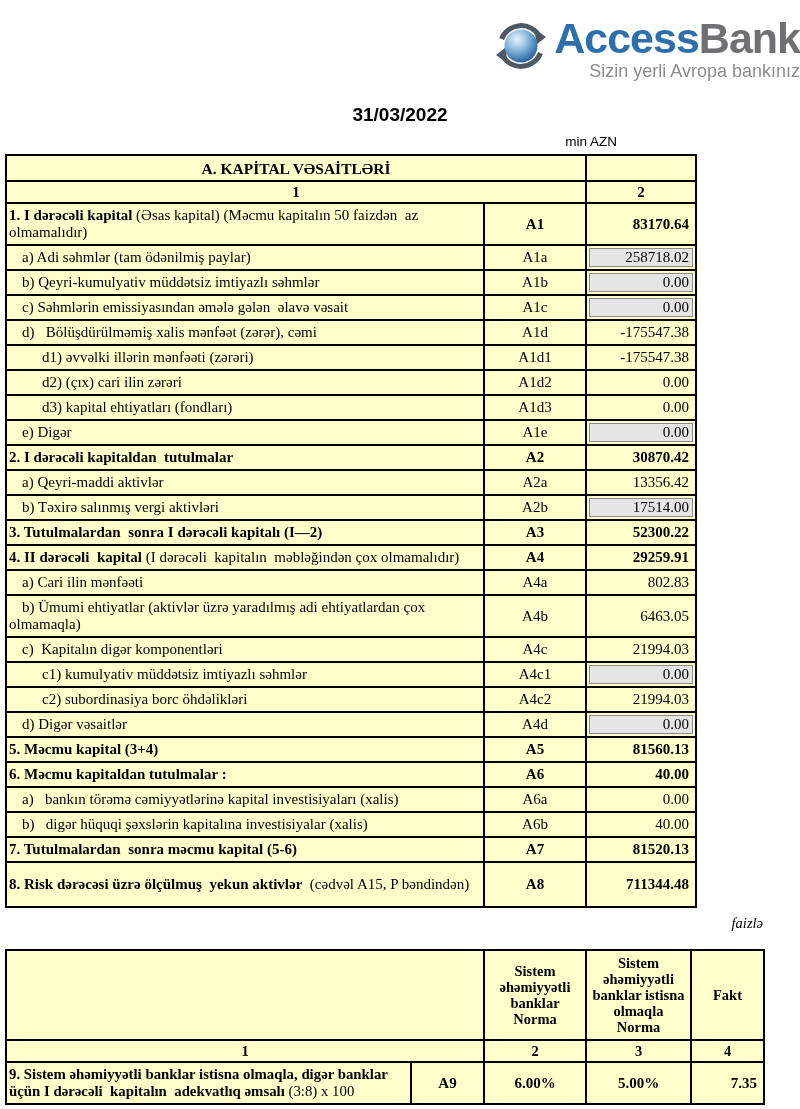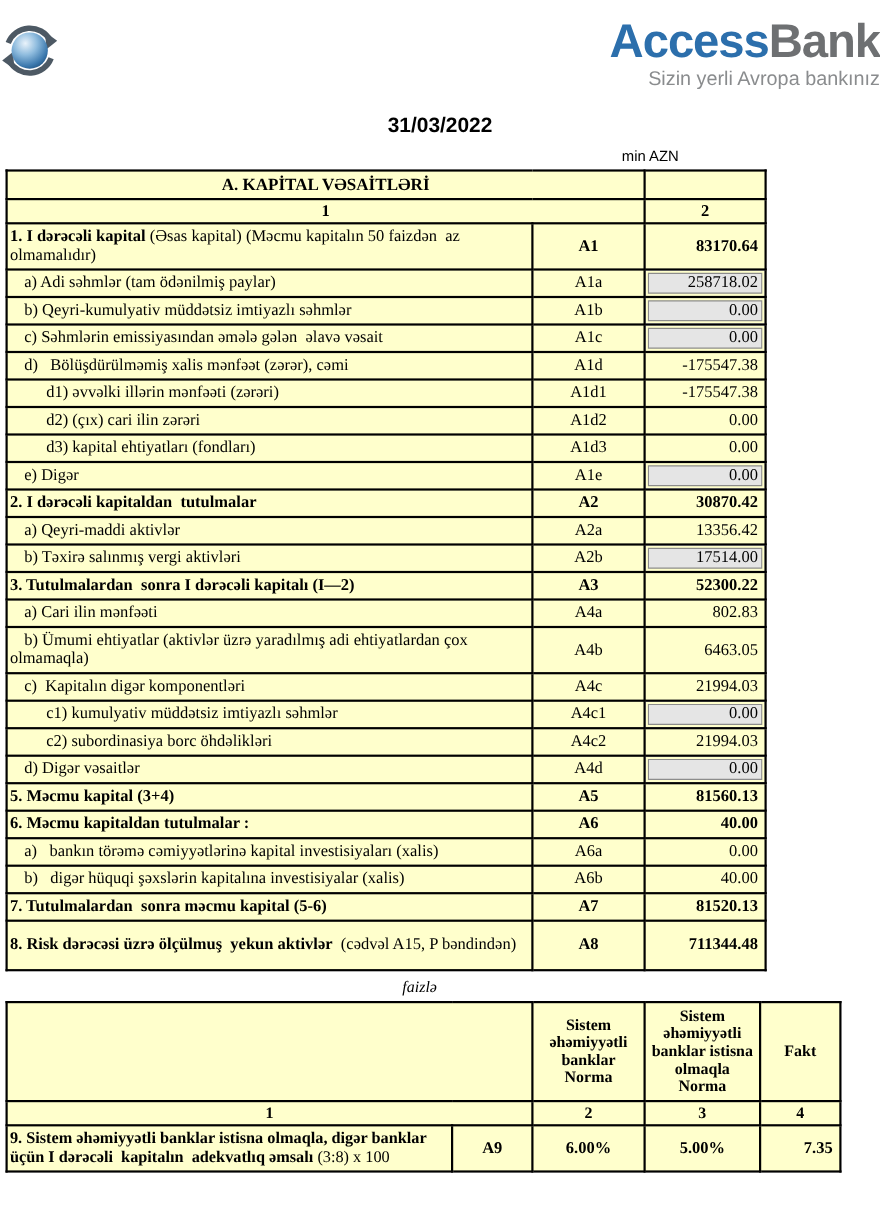--- a/index.html
+++ b/index.html
@@ -5,21 +5,21 @@
   html,body { margin:0; padding:0; background:#fff; }
   body {
     width:800px; height:1109px;
     font-family:"Liberation Serif", serif;
     color:#000;
     position:relative;
     overflow:hidden;
   }
 
   
-  .logo-row { display:flex; justify-content:space-between; align-items:flex-start; padding-top:16px; }
+  .logo-row { display:flex; justify-content:flex-end; align-items:flex-start; padding-top:16px; }
   .logo-icon { margin-right:6px; margin-top:2px; }
   .logo-textblock { display:flex; flex-direction:column; }
   .brand { font-family:"Liberation Sans", sans-serif; font-size:43px; font-weight:600; letter-spacing:-1px; line-height:44px; }
   .brand .access { color:#2C6FAC; }
   .brand .bank  { color:#6E7072; }
   .tagline { font-family:"Liberation Sans", sans-serif; font-size:18px; color:#8A8C8E; text-align:right; margin-top:1px; }
 
   .report-date { text-align:center; font-family:"Liberation Sans", sans-serif; font-weight:600; font-size:19px; margin-top:22px; }
   .unit-label  { text-align:right; font-family:"Liberation Sans", sans-serif; font-size:13.5px; margin-top:8px; margin-right:183px; margin-bottom:5px; }
 
@@ -34,21 +34,21 @@
 
   td.lbl { text-align:left; white-space:pre-wrap; padding-left:2px; }
   td.lbl.ind1 { text-indent:13px; }
   td.lbl.ind2 { text-indent:33px; }
   td.code { text-align:center; }
   td.val  { text-align:right; padding-right:6px; }
   .b { font-weight:bold; }
   td.white { background:#e5e5e5; box-shadow: inset 0 0 0 2px #FFFFCC, inset 0 0 0 3px #8C8C8C; margin-left: 20px; }
   tr.tall td { padding-top:13px; padding-bottom:13px; }
 
-  .faizle { width:763px; text-align:center; font-style:italic; font-size:14.5px; margin-top:7px; margin-bottom:3px; }
+  .faizle { width:763px; text-align:right; font-style:italic; font-size:14.5px; margin-top:7px; margin-bottom:17px; }
 
   .adq { width:758px; margin-left:5px; }
   .adq thead th { font-weight:bold; text-align:center; white-space:pre-line; font-size:14.5px; line-height:16px; padding:4px 3px; }
   .adq .num-row th { padding:2px 3px; }
   .adq td.lbl { font-size:14.8px; }
   .adq td.ctr { text-align:center; font-weight:bold; }
 </style>
 </head>
 <body>
 
@@ -156,20 +156,25 @@
           <td class="lbl ind1"><span>b) Təxirə salınmış vergi aktivləri</span></td>
           <td class="code">A2b</td>
           <td class="val white">17514.00</td>
         </tr>
         <tr>
           <td class="lbl ind0"><span class="b">3. Tutulmalardan  sonra I dərəcəli kapitalı (I—2)</span></td>
           <td class="code b">A3</td>
           <td class="val b">52300.22</td>
         </tr>
         <tr>
+          <td class="lbl ind0"><span class="b">4. II dərəcəli  kapital</span><span> (I dərəcəli  kapitalın  məbləğindən çox olmamalıdır)</span></td>
+          <td class="code b">A4</td>
+          <td class="val b">29259.91</td>
+        </tr>
+        <tr>
           <td class="lbl ind1"><span>a) Cari ilin mənfəəti</span></td>
           <td class="code">A4a</td>
           <td class="val">802.83</td>
         </tr>
         <tr>
           <td class="lbl ind1"><span>b) Ümumi ehtiyatlar (aktivlər üzrə yaradılmış adi ehtiyatlardan çox
 olmamaqla)</span></td>
           <td class="code">A4b</td>
           <td class="val">6463.05</td>
         </tr>

